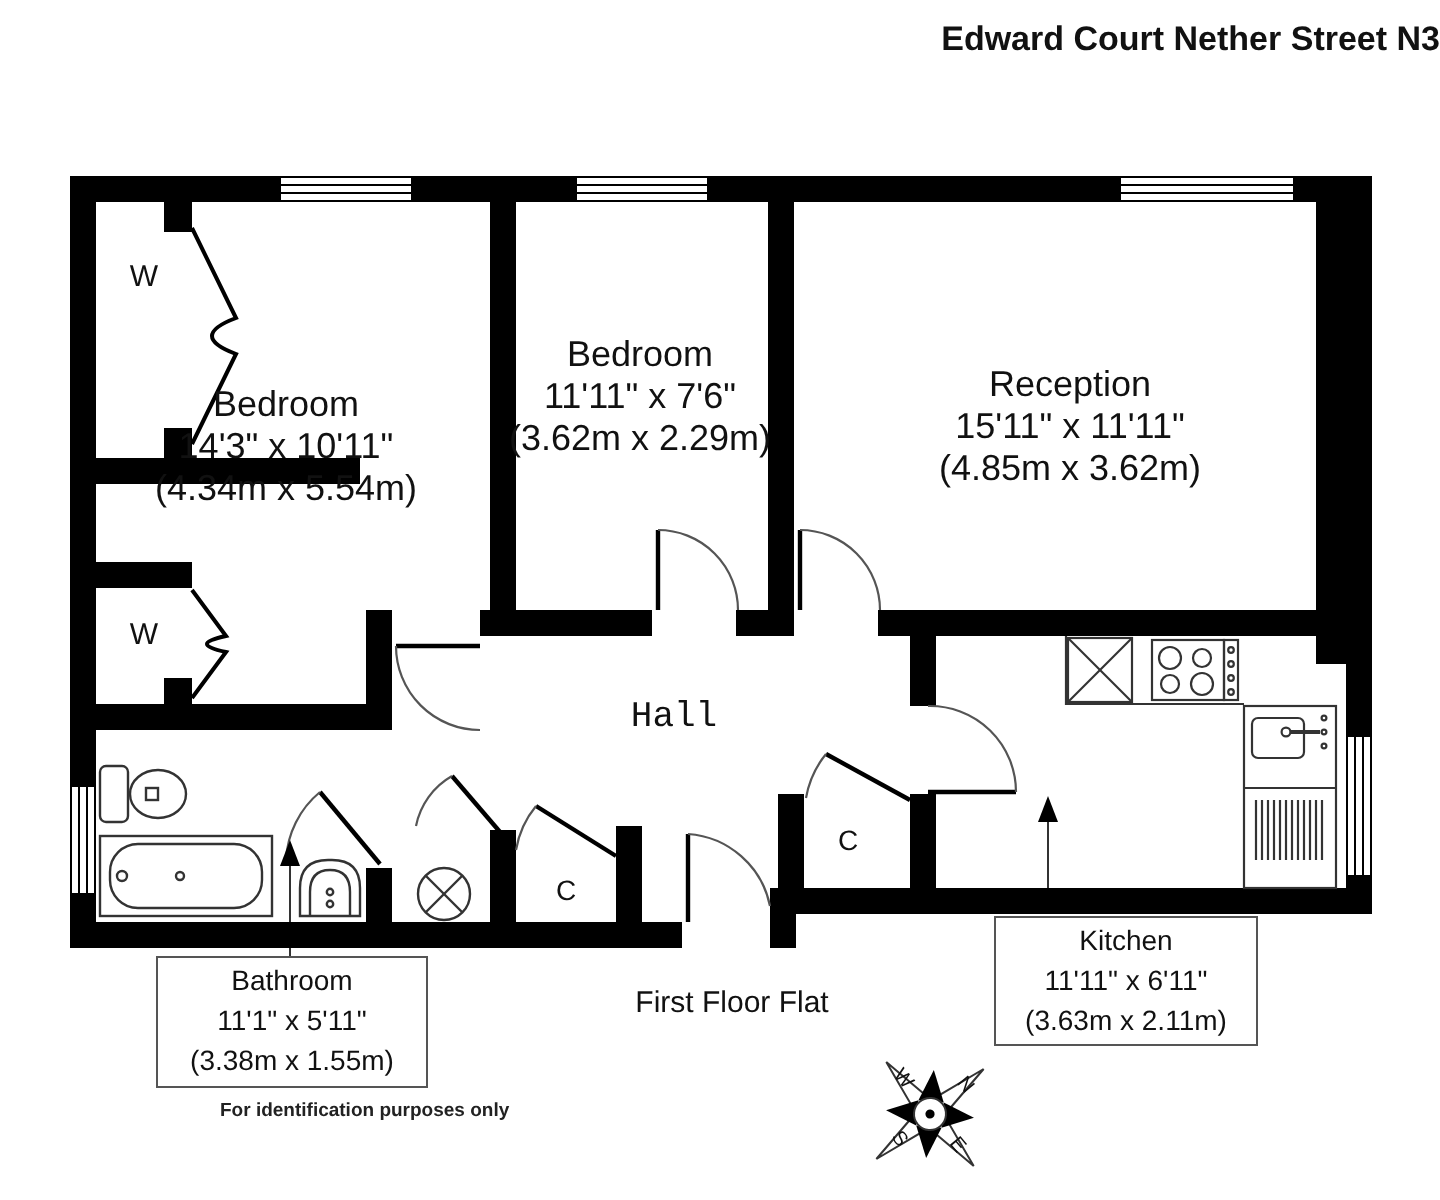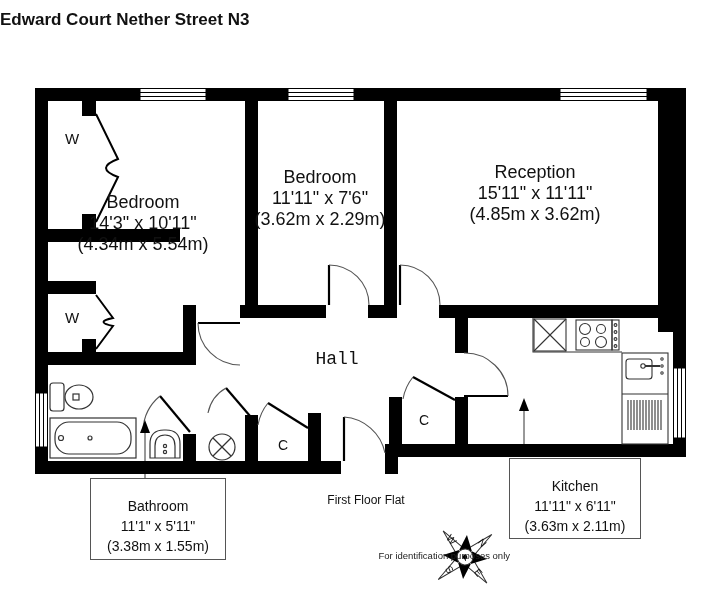--- a/index.html
+++ b/index.html
@@ -1,27 +1,27 @@
 <!DOCTYPE html>
 <html><head>
 <meta charset="utf-8">
 <style>
   html,body{margin:0;padding:0;background:#fff;}
   #stage{position:relative;width:720px;height:600px;background:#fff;overflow:hidden;
          font-family:"Liberation Sans", sans-serif;color:#111;}
-  .ttl{position:absolute;left:0;top:8px;width:720px;text-align:left;
+  .ttl{position:absolute;left:0;top:8px;width:720px;text-align:right;
        font-size:17px;font-weight:bold;line-height:24px;}
   .roomlbl{position:absolute;text-align:center;font-size:18px;line-height:21px;color:#111;}
   .box{position:absolute;background:#fff;border:1px solid #555;text-align:center;
-       font-size:14px;line-height:20px;padding-top:17px;margin-left:12px;}
+       font-size:14px;line-height:20px;padding-top:1px;}
   .wlbl{position:absolute;width:40px;text-align:center;font-size:15px;}
   .clbl{position:absolute;width:40px;text-align:center;font-size:14px;}
-  .fflabel{position:absolute;left:246px;top:493px;width:240px;text-align:center;font-size:12px;}
-  .fineprint{position:absolute;left:110px;top:549px;width:400px;text-align:right;
-             font-size:9.5px;line-height:14px;color:#222;}
+  .fflabel{position:absolute;left:246px;top:493px;width:240px;text-align:center;font-size:15px;}
+  .fineprint{position:absolute;left:110px;top:549px;width:400px;text-align:left;
+             font-size:9.5px;line-height:14px;color:#222;font-weight:bold;}
   .cletter{position:absolute;width:14px;height:12px;text-align:center;font-size:10px;color:#111;}
   svg{position:absolute;left:0;top:0;}
 </style>
 </head>
 <body>
 
 <div id="stage">
 
   <svg width="720" height="600" viewBox="0 0 720 600">
 
@@ -203,21 +203,21 @@
     <div>14'3" x 10'11"</div>
     <div>(4.34m x 5.54m)</div>
   </div>
 
   <div class="roomlbl" style="left:230px;top:167px;width:180px;">
     <div>Bedroom</div>
     <div>11'11" x 7'6"</div>
     <div>(3.62m x 2.29m)</div>
   </div>
 
-  <div class="roomlbl" style="left:435px;top:162px;width:200px;">
+  <div class="roomlbl" style="left:435px;top:182px;width:200px;">
     <div>Reception</div>
     <div>15'11" x 11'11"</div>
     <div>(4.85m x 3.62m)</div>
   </div>
 
   <div class="roomlbl" style="left:287px;top:349px;width:100px;font-family:Liberation Mono, monospace;">
     <div>Hall</div>
   </div>
 
   <div class="wlbl" style="left:52px;top:130px;">W</div>

